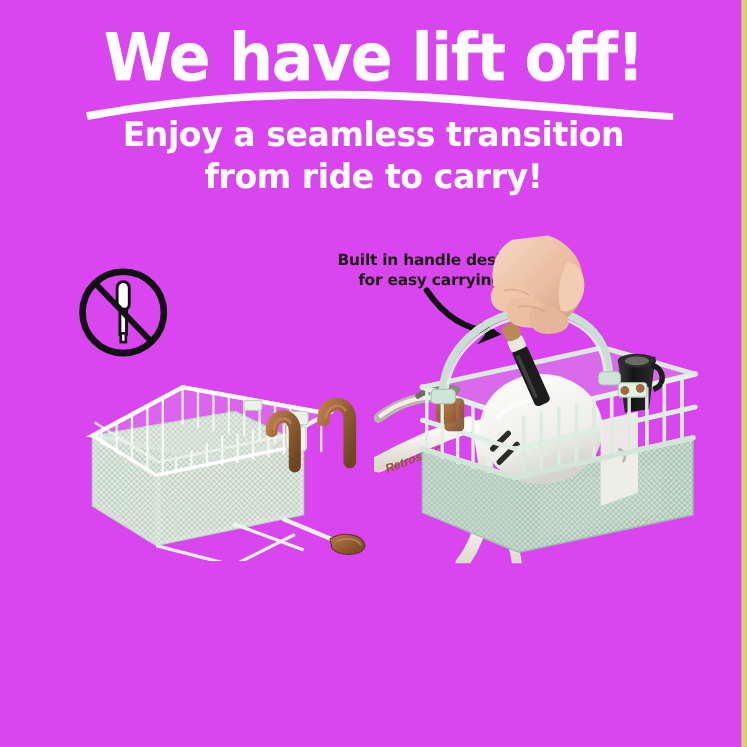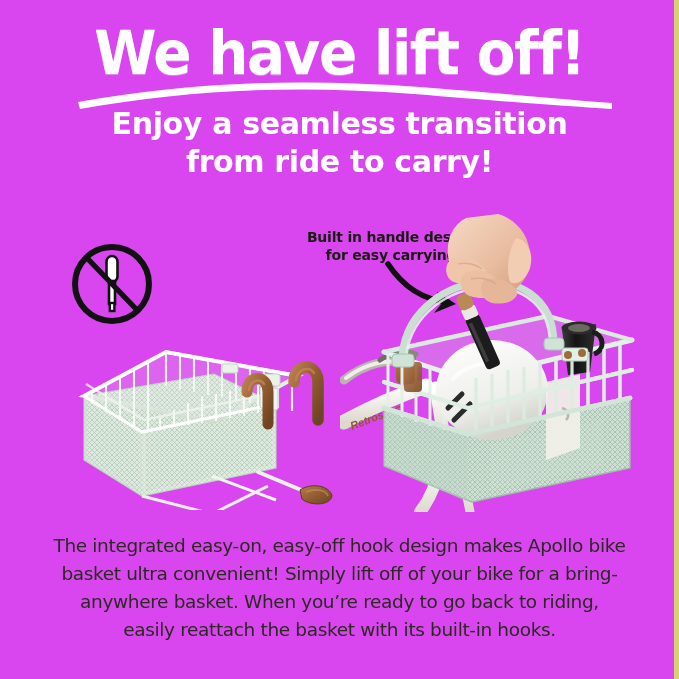--- a/index.html
+++ b/index.html
@@ -401,15 +401,14 @@
 
       <path d="M176 26 C 188 28, 194 42, 190 56 C 186 68, 176 74, 170 70 C 166 60, 168 38, 176 26 Z" fill="#f3cdb2"></path>
 
       <g stroke="#d2a183" stroke-width="1.6" fill="none" opacity="0.6">
         <path d="M118 52 C 126 50, 136 52, 142 57"></path>
         <path d="M131 67 C 140 65, 150 67, 156 72"></path>
       </g>
     </g>
   </svg>
 
-  <div class="body-copy">The integrated easy-on, easy-off hook design makes Apollo bike basket ultra convenient! Simply lift off of your bike for a bring-anywhere basket. When you’re ready to go back to riding, easily reattach the basket with its built-in hooks.</div>
 
 </div>
 
 </body></html>

